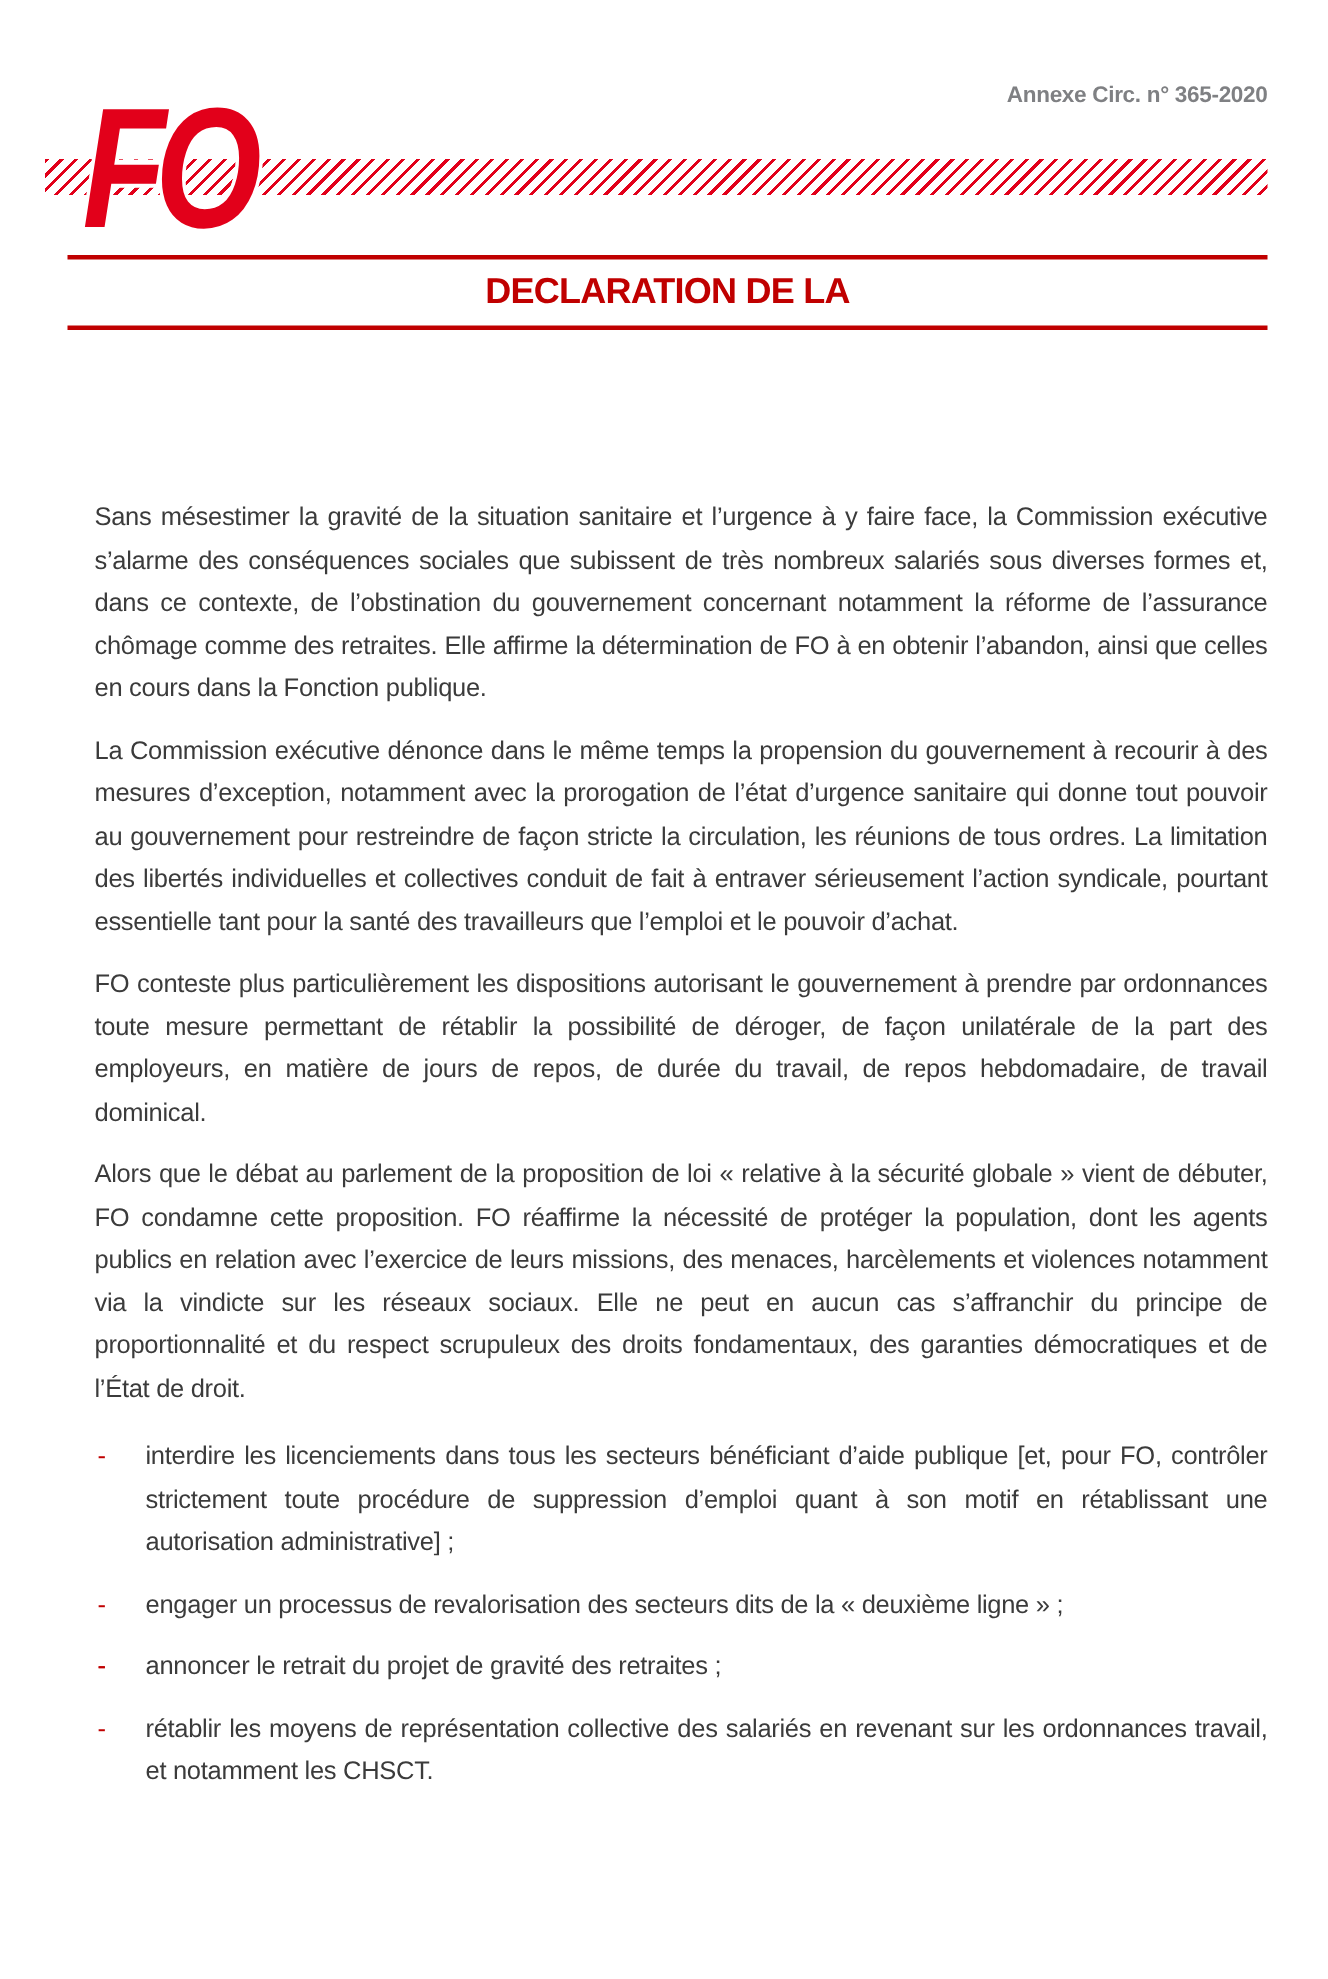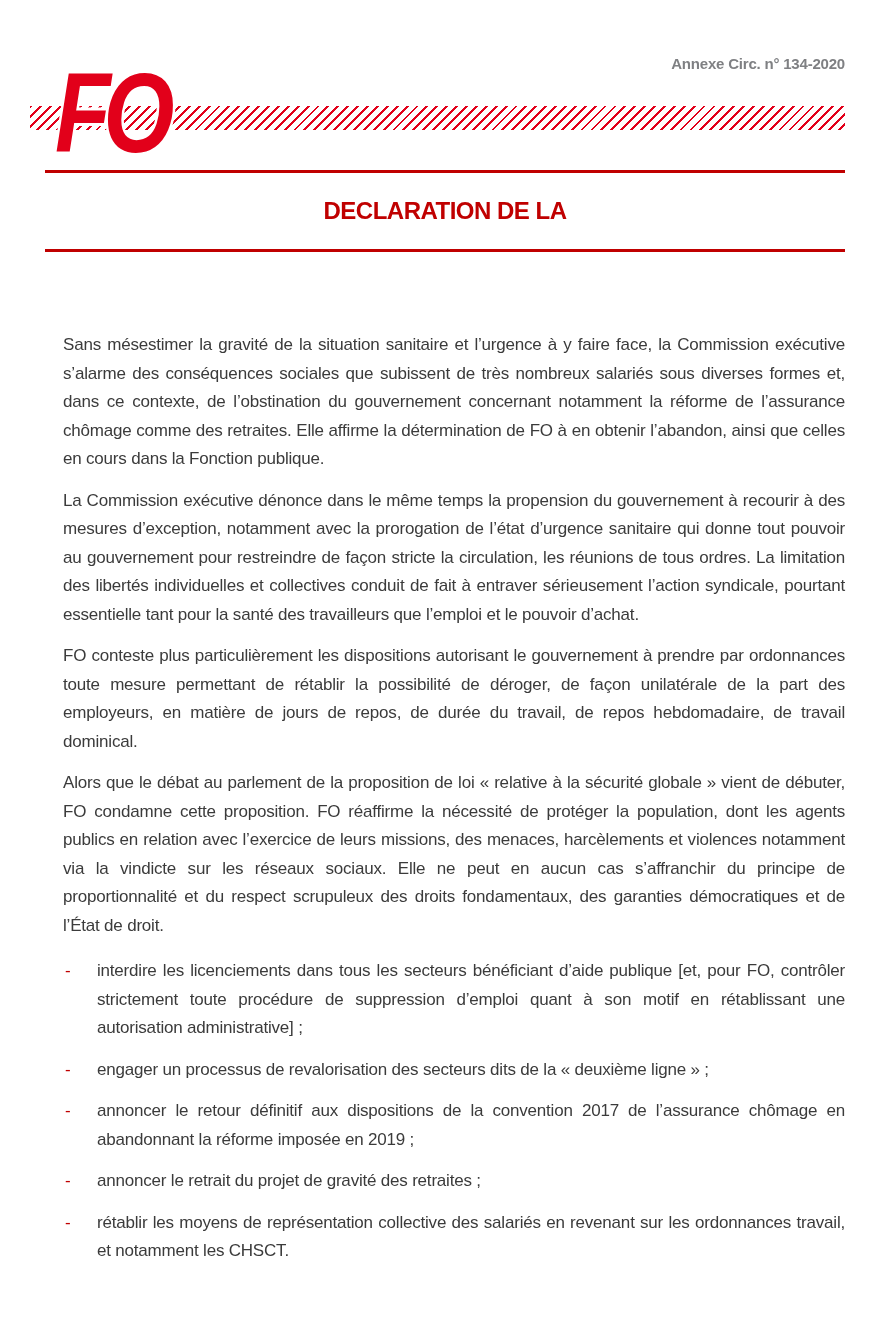--- a/index.html
+++ b/index.html
@@ -36,21 +36,21 @@
     transform:scaleX(0.8);transform-origin:0 0;
     text-shadow:
       3px 0 0 #fff,-3px 0 0 #fff,0 3px 0 #fff,0 -3px 0 #fff,
       2px 2px 0 #fff,-2px -2px 0 #fff,2px -2px 0 #fff,-2px 2px 0 #fff;
   }
   .title-block{
     position:absolute;top:170px;left:45px;right:40px;z-index:3;
   }
   .rule{height:3px;background:var(--accent-red);}
   .title-lines{
-    padding:20px 0;
+    padding:4px 0;
     text-align:center;
     color:var(--accent-red);
     font-weight:bold;
     font-size:24px;line-height:36px;
     letter-spacing:-0.5px;
   }
   .doc-body{
     position:absolute;top:331px;left:63px;right:40px;
     color:var(--body-text);
     font-size:17px;line-height:28.5px;
@@ -70,21 +70,21 @@
     position:absolute;left:2px;top:0;
     color:var(--accent-red);
     font-weight:normal;
   }
 </style>
 </head>
 <body>
 
 <div class="page">
 
-  <div class="annexe">Annexe Circ. n° 134-2020</div>
+  <div class="annexe">Annexe Circ. n° 365-2020</div>
 
   <div class="stripe-band"></div>
 
   <div class="fo-logo">FO</div>
 
   <div class="title-block">
     <div class="rule"></div>
     <div class="title-lines">
       <div>DECLARATION DE LA</div>
     </div>
@@ -94,19 +94,19 @@
   <div class="doc-body">
     <div id="paragraphs">
         <p>Sans mésestimer la gravité de la situation sanitaire et l’urgence à y faire face, la Commission exécutive s’alarme des conséquences sociales que subissent de très nombreux salariés sous diverses formes et, dans ce contexte, de l’obstination du gouvernement concernant notamment la réforme de l’assurance chômage comme des retraites. Elle affirme la détermination de FO à en obtenir l’abandon, ainsi que celles en cours dans la Fonction publique.</p>
         <p>La Commission exécutive dénonce dans le même temps la propension du gouvernement à recourir à des mesures d’exception, notamment avec la prorogation de l’état d’urgence sanitaire qui donne tout pouvoir au gouvernement pour restreindre de façon stricte la circulation, les réunions de tous ordres. La limitation des libertés individuelles et collectives conduit de fait à entraver sérieusement l’action syndicale, pourtant essentielle tant pour la santé des travailleurs que l’emploi et le pouvoir d’achat.</p>
         <p>FO conteste plus particulièrement les dispositions autorisant le gouvernement à prendre par ordonnances toute mesure permettant de rétablir la possibilité de déroger, de façon unilatérale de la part des employeurs, en matière de jours de repos, de durée du travail, de repos hebdomadaire, de travail dominical.</p>
         <p>Alors que le débat au parlement de la proposition de loi « relative à la sécurité globale » vient de débuter, FO condamne cette proposition. FO réaffirme la nécessité de protéger la population, dont les agents publics en relation avec l’exercice de leurs missions, des menaces, harcèlements et violences notamment via la vindicte sur les réseaux sociaux. Elle ne peut en aucun cas s’affranchir du principe de proportionnalité et du respect scrupuleux des droits fondamentaux, des garanties démocratiques et de l’État de droit.</p>
       </div>
     <ul class="bullets" id="bullets">
         <li><span class="marker">-</span><span>interdire les licenciements dans tous les secteurs bénéficiant d’aide publique [et, pour FO, contrôler strictement toute procédure de suppression d’emploi quant à son motif en rétablissant une autorisation administrative] ;</span></li>
         <li><span class="marker">-</span><span>engager un processus de revalorisation des secteurs dits de la « deuxième ligne » ;</span></li>
-        <li><span class="marker">-</span><span>annoncer le retour définitif aux dispositions de la convention 2017 de l’assurance chômage en abandonnant la réforme imposée en 2019 ;</span></li>
+        <li><span class="marker">-</span></li>
         <li><span class="marker">-</span><span>annoncer le retrait du projet de gravité des retraites ;</span></li>
         <li><span class="marker">-</span><span>rétablir les moyens de représentation collective des salariés en revenant sur les ordonnances travail, et notamment les CHSCT.</span></li>
       </ul>
   </div>
 
 </div>
 
 </body></html>

